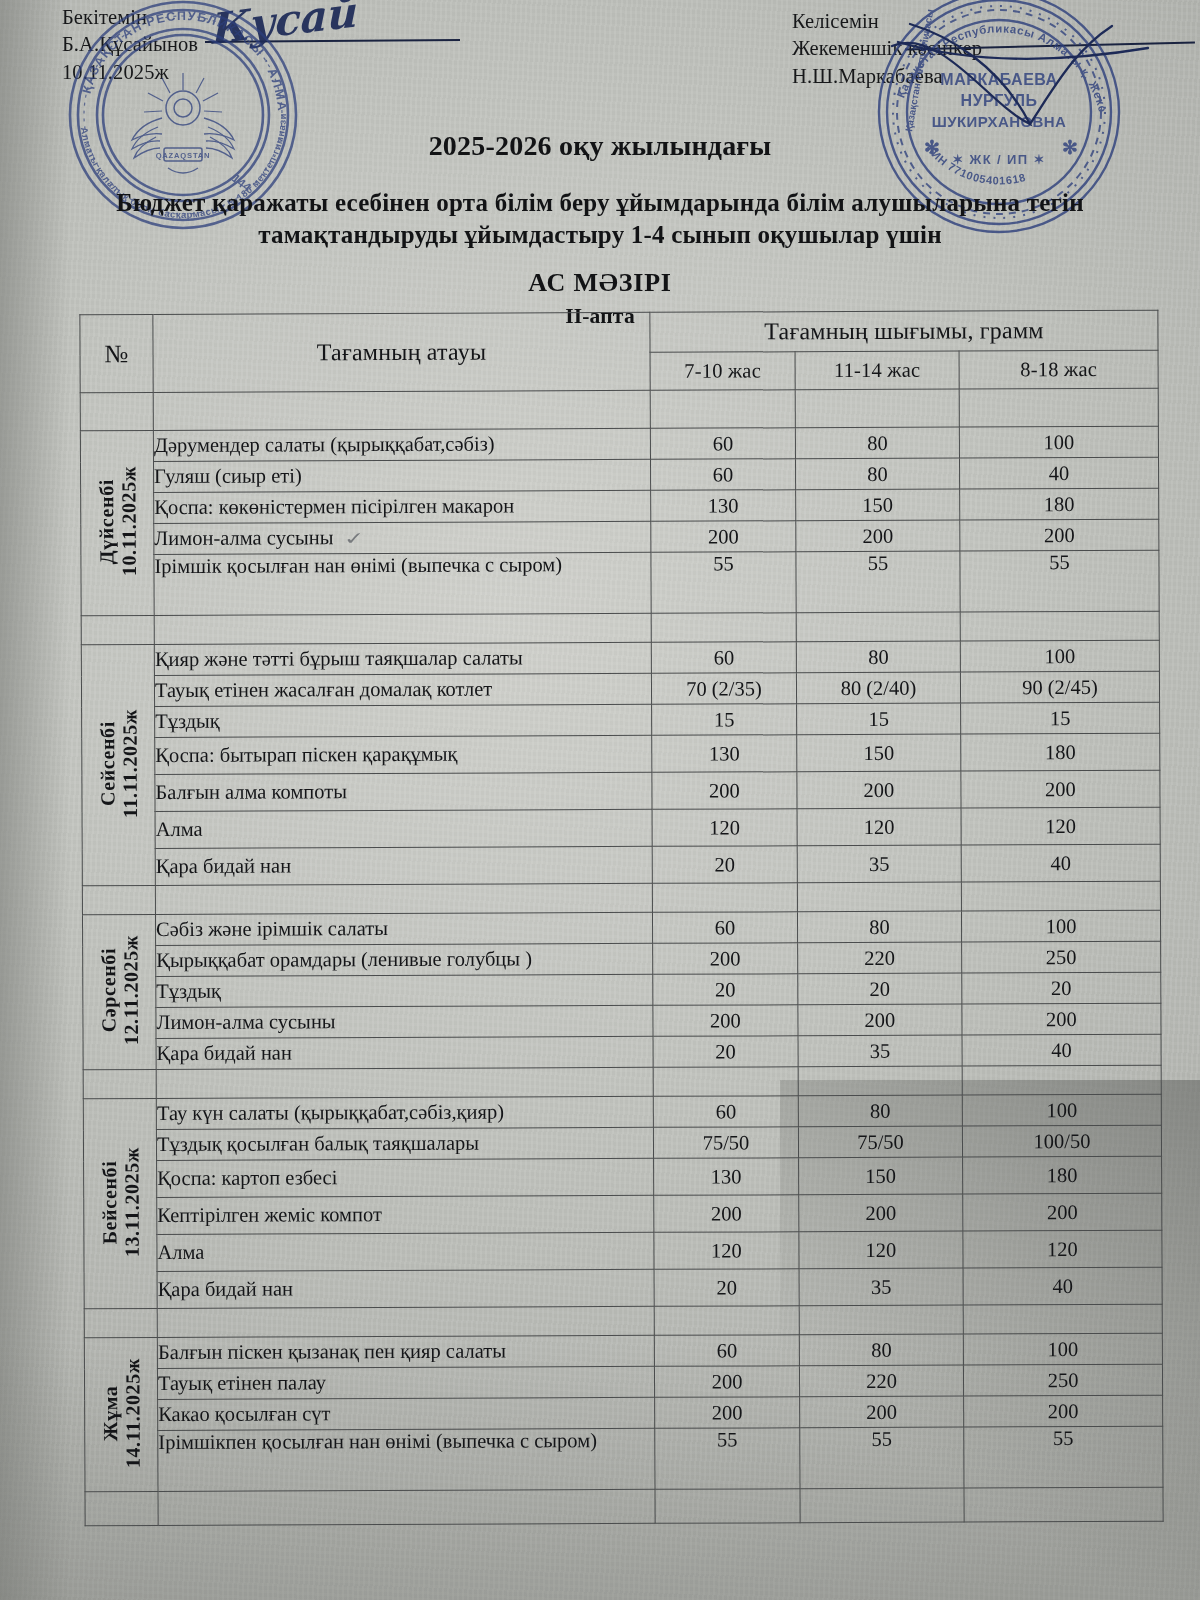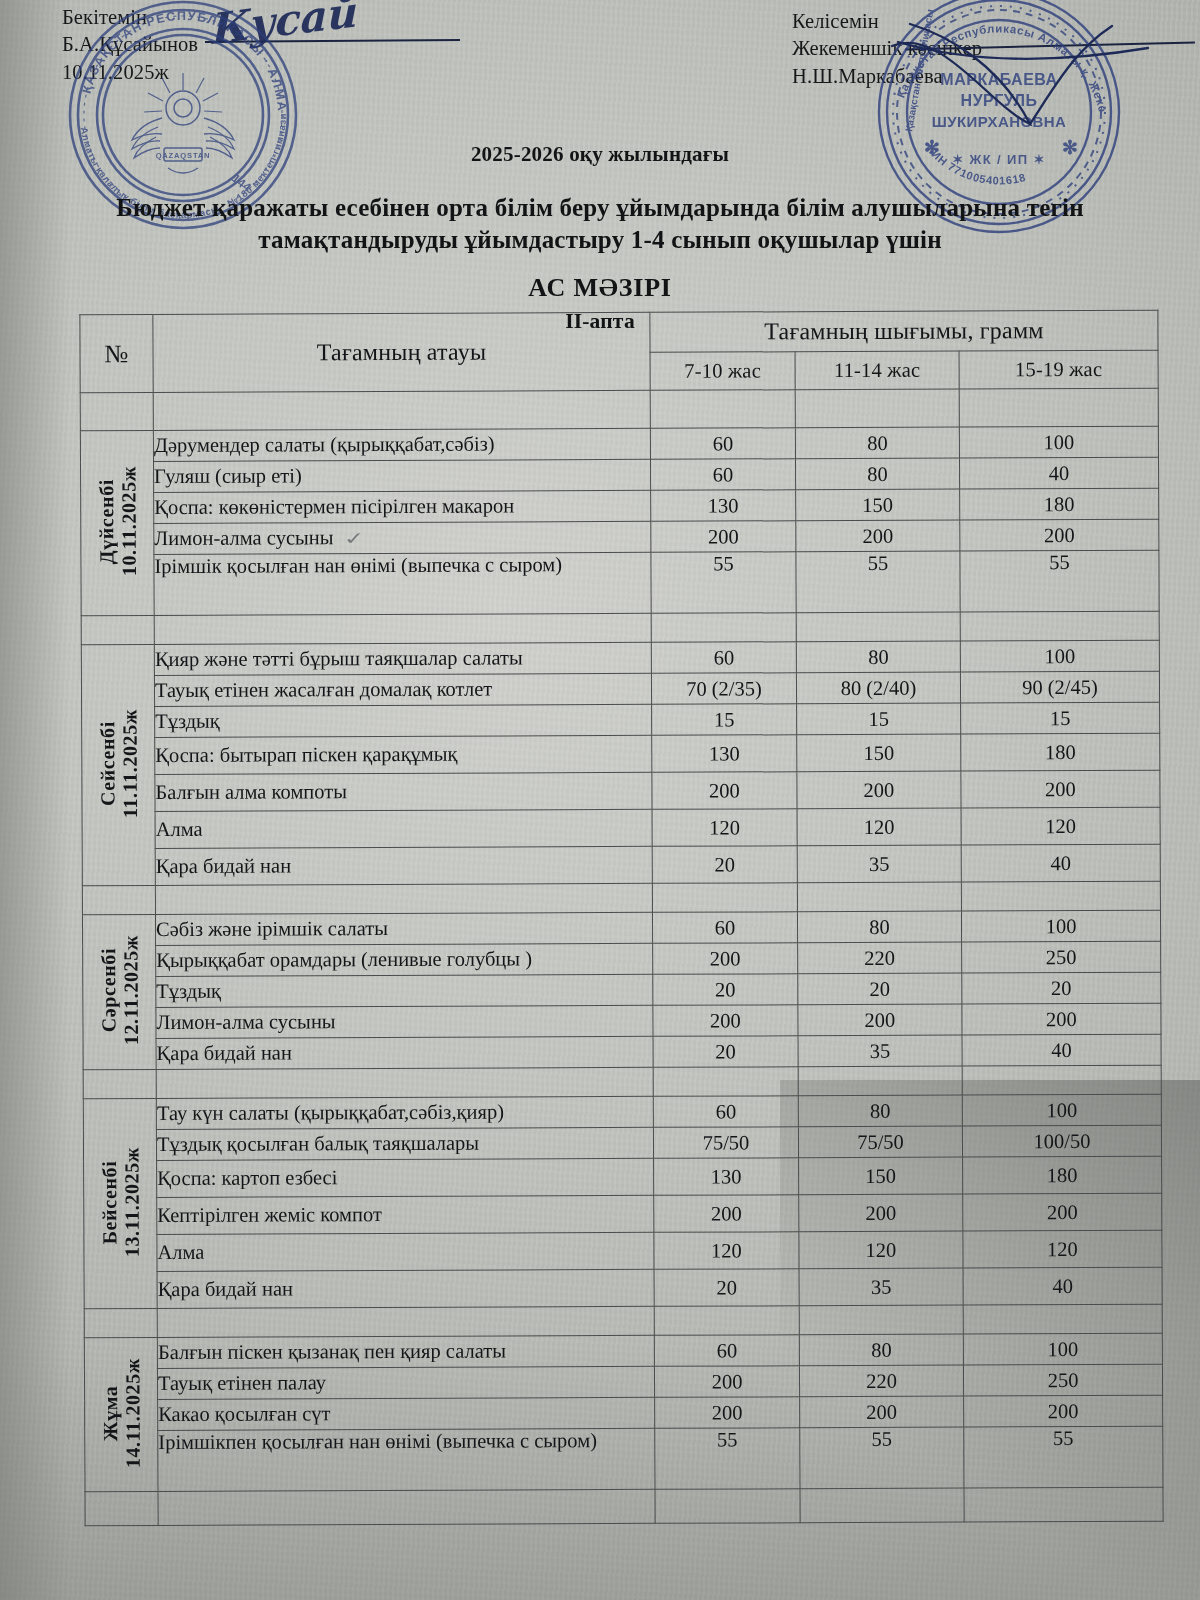--- a/index.html
+++ b/index.html
@@ -65,21 +65,21 @@
     font-size:42px; color:#1d2a57;
     transform:rotate(-7deg) skewX(-8deg);
     opacity:.92;
   }
 
   
   #title-wrap { position:absolute; left:0; top:130px; width:1200px; text-align:center; }
   .t-line {
     font-weight:700; color:#121315; letter-spacing:.2px;
   }
-  #t1 { font-size:21px;margin-top:12px; }
+  #t1 { font-size:28px; }
   #t2 { font-size:25px; margin-top:25px; line-height:1.28; padding:0 70px; }
   #t3 { font-size:26px; margin-top:17px; letter-spacing:.8px; }
   #t4 { font-size:21.5px; margin-top:6px; font-weight:700; }
 
   
   #tbl-wrap {
     position:absolute; left:82px; top:312px; width:1078px;
     transform: rotate(-0.25deg);
   }
   table#menu {
@@ -298,21 +298,21 @@
       </colgroup>
       <thead>
         <tr>
           <th class="h h-no" rowspan="2">№</th>
           <th class="h h-name" rowspan="2">Тағамның атауы</th>
           <th class="h h-out" colspan="3">Тағамның шығымы, грамм</th>
         </tr>
         <tr>
           <th class="h h-age">7-10 жас</th>
           <th class="h h-age">11-14 жас</th>
-          <th class="h h-age">15-19 жас</th>
+          <th class="h h-age">8-18 жас</th>
         </tr>
         <tr>
           <th class="h h-blank"></th>
           <th class="h h-blank"></th>
           <th class="h h-blank"></th>
           <th class="h h-blank"></th>
           <th class="h h-blank"></th>
         </tr>
       </thead>
       <tbody id="menu-body">

